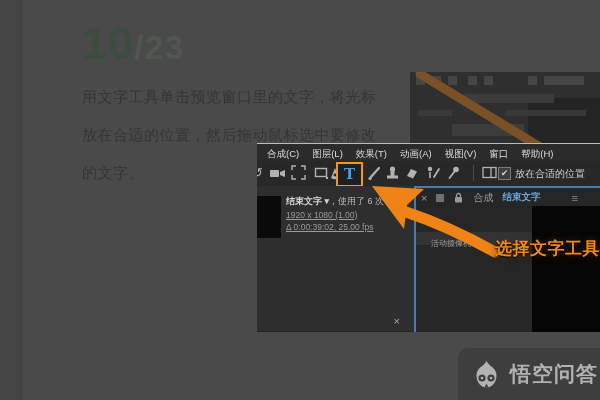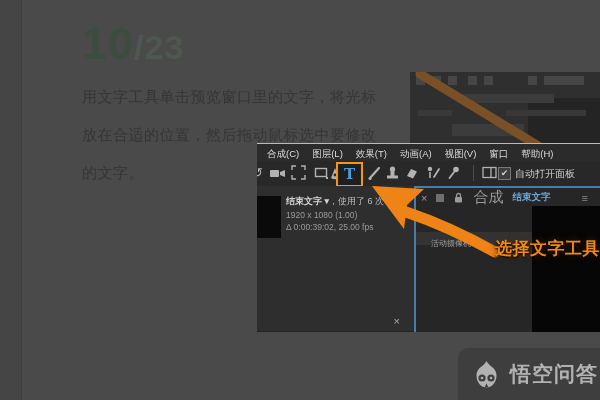--- a/index.html
+++ b/index.html
@@ -32,31 +32,31 @@
   .tb-sep{position:absolute;left:216px;top:4px;width:1px;height:16px;background:#4c4c4c;}
   .cbx{position:absolute;left:241px;top:6px;width:11px;height:11px;background:#3e3e3e;border:1px solid #787878;
        color:#c8c8c8;font-size:9px;line-height:11px;text-align:center;}
   .cbx-label{position:absolute;left:258px;top:6px;font-size:10px;color:#cfcfcf;white-space:nowrap;}
   
   .projpanel{left:0;top:43px;width:157px;height:146px;background:#2e2e2e;}
   .thumb{position:absolute;left:0;top:10px;width:24px;height:42px;background:#0a0a0a;}
   .pinfo{position:absolute;left:29px;top:9px;white-space:nowrap;}
   .pinfo .l1{font-size:9px;color:#d2d2d2;font-weight:bold;}
   .pinfo .l1 .usage{font-weight:normal;color:#bdbdbd;}
-  .pinfo .l2,.pinfo .l3{font-size:8.5px;color:#9a9a9a;margin-top:2px;}
+  .pinfo .l2,.pinfo .l3{font-size:8.5px;color:#9a9a9a;margin-top:2px;text-decoration:underline;}
   .prow1{position:absolute;left:0;top:127px;width:157px;height:18px;border-bottom:1px solid #232323;}
   .prow1 .clear{position:absolute;right:14px;top:2px;color:#aaaaaa;font-size:11px;}
   
   .comppanel{left:157px;top:43px;width:186px;height:146px;background:#262626;
              border-left:2px solid #4d7ba8;border-top:2px solid #4d7ba8;box-sizing:border-box;}
   .tabrow{position:absolute;left:0;top:1px;width:184px;height:17px;display:flex;align-items:center;gap:9px;
           padding-left:5px;box-sizing:border-box;}
   .tabrow .tclose{color:#9a9a9a;font-size:11px;}
   .tabrow .tsquare{width:8px;height:8px;background:#6f6f6f;display:inline-block;}
-  .tabrow .tname{font-size:15px;color:#9a9a9a;}
+  .tabrow .tname{font-size:10px;color:#9a9a9a;}
   .tabrow .tactive{font-size:9.5px;color:#6aa7d8;font-weight:bold;}
   .tabrow .tmenu{color:#8a8a8a;font-size:11px;margin-left:22px;}
   .inforow{position:absolute;left:13px;top:20px;width:170px;font-size:8.5px;color:#8f8f8f;
            white-space:nowrap;overflow:hidden;letter-spacing:.5px;}
   .viewport{position:absolute;left:116px;top:18px;width:68px;height:126px;background:#060606;}
   .camstrip{position:absolute;left:0;top:43px;width:116px;height:13px;background:#333333;
             border-top:1px solid #262626;}
   .camstrip span{font-size:8px;color:#9b9b9b;margin-left:15px;line-height:13px;display:inline-block;}
   
   .callout{left:495px;top:237px;font-size:17px;font-weight:bold;color:#f18a15;letter-spacing:.5px;
@@ -152,21 +152,21 @@
       <svg class="tbi" style="left:189px;" width="15" height="16">
         <circle cx="10" cy="4.5" r="2.8" fill="#b2b2b2"></circle>
         <line x1="8.5" y1="6.5" x2="3.5" y2="13" stroke="#b2b2b2" stroke-width="1.8" stroke-linecap="round"></line>
       </svg>
       <div class="tb-sep"></div>
       <svg class="tbi" style="left:225px;" width="15" height="16">
         <rect x="1" y="2.5" width="13" height="10" fill="none" stroke="#b2b2b2" stroke-width="1.3"></rect>
         <line x1="9" y1="2.5" x2="9" y2="12.5" stroke="#b2b2b2" stroke-width="1.3"></line>
       </svg>
       <div class="cbx">✔</div>
-      <span class="cbx-label">自动打开面板</span>
+      <span class="cbx-label">放在合适的位置</span>
     </div>
 
     <div class="abs projpanel">
       <div class="thumb"></div>
       <div class="pinfo">
         <div class="l1"><span>结束文字</span>
           <span>▾</span><span class="usage">，使用了 6 次</span></div>
         <div class="l2">1920 x 1080 (1.00)</div>
         <div class="l3">Δ 0:00:39:02, 25.00 fps</div>
       </div>

